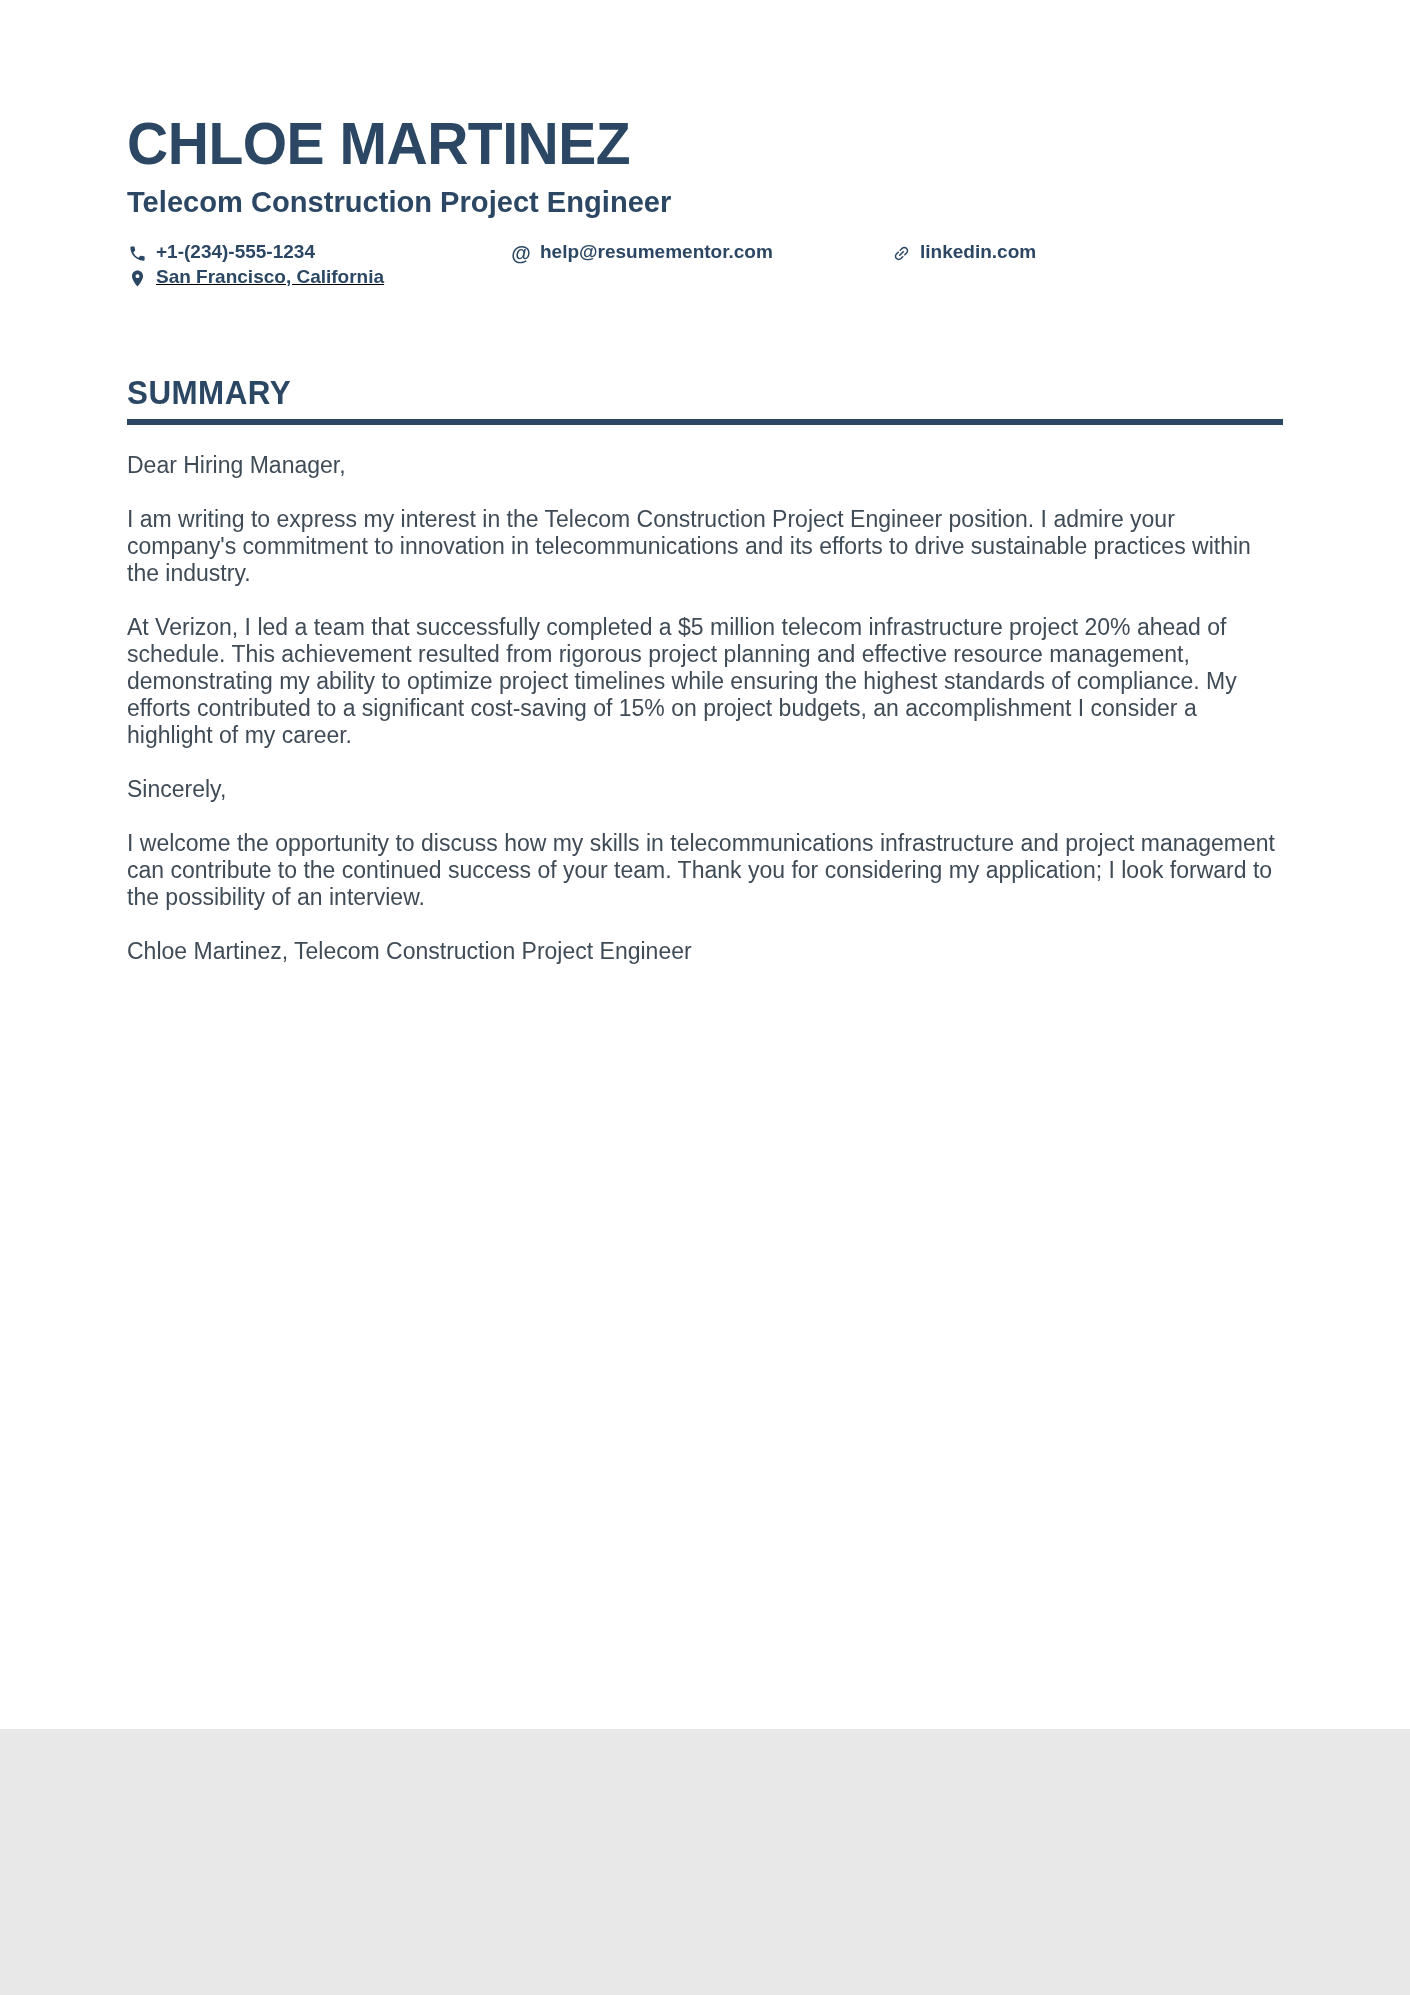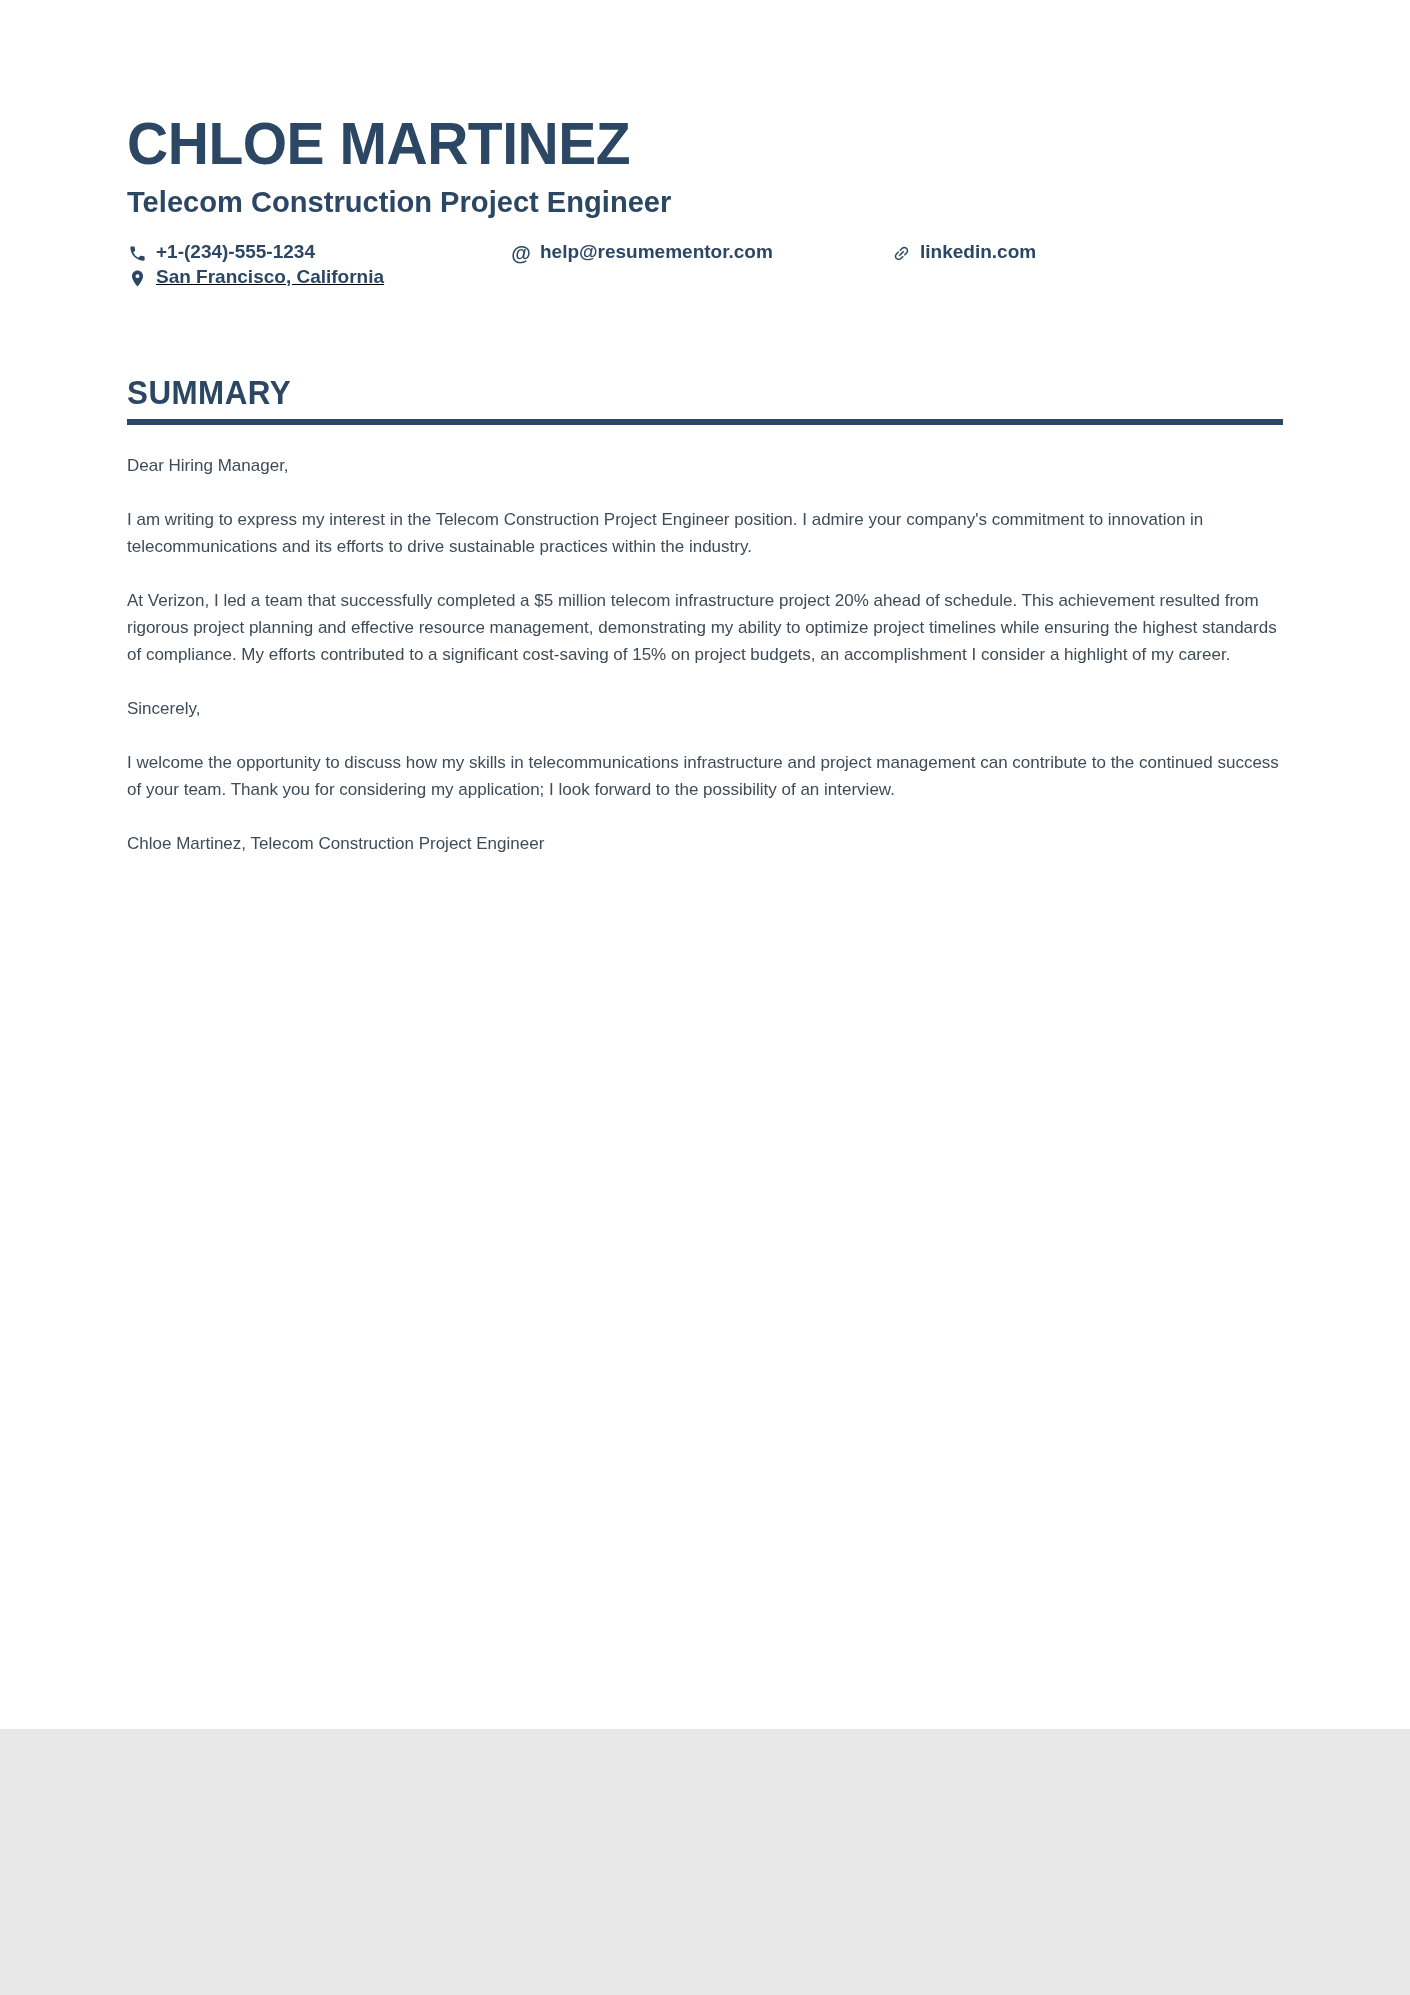--- a/index.html
+++ b/index.html
@@ -71,21 +71,21 @@
   .section-rule {
     margin-top: 7px;
     width: 100%;
     height: 6px;
     background: #2b4763;
   }
   .letter-body { margin-top: 6px; }
   .letter-body p {
     margin-top: 27px;
     color: #3f4b56;
-    font-size: 17px;
+    font-size: 23px;
     line-height: 27px;
     font-weight: 400;
   }
   .footer {
     position: absolute;
     left: 113px;
     right: 106px;
     top: 1876px;
     display: flex;
     justify-content: space-between;

